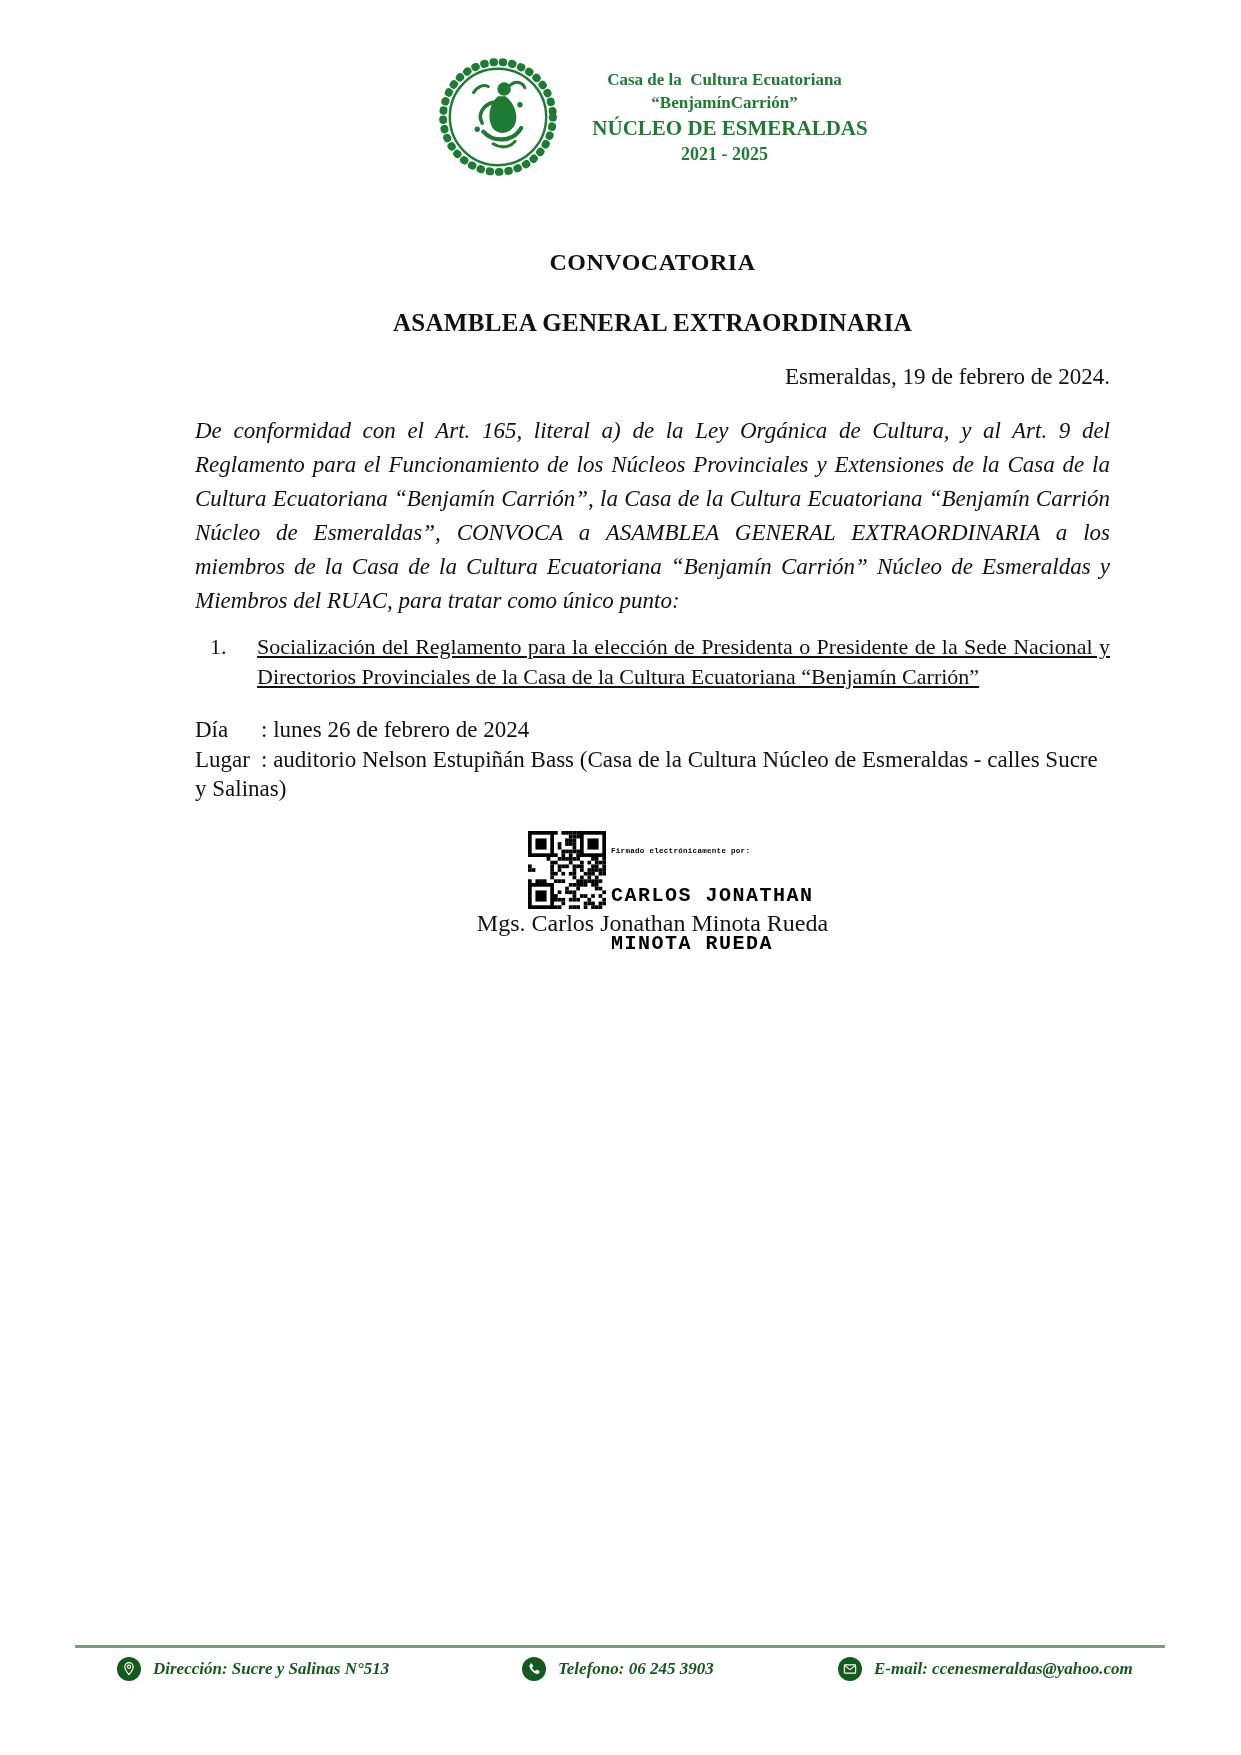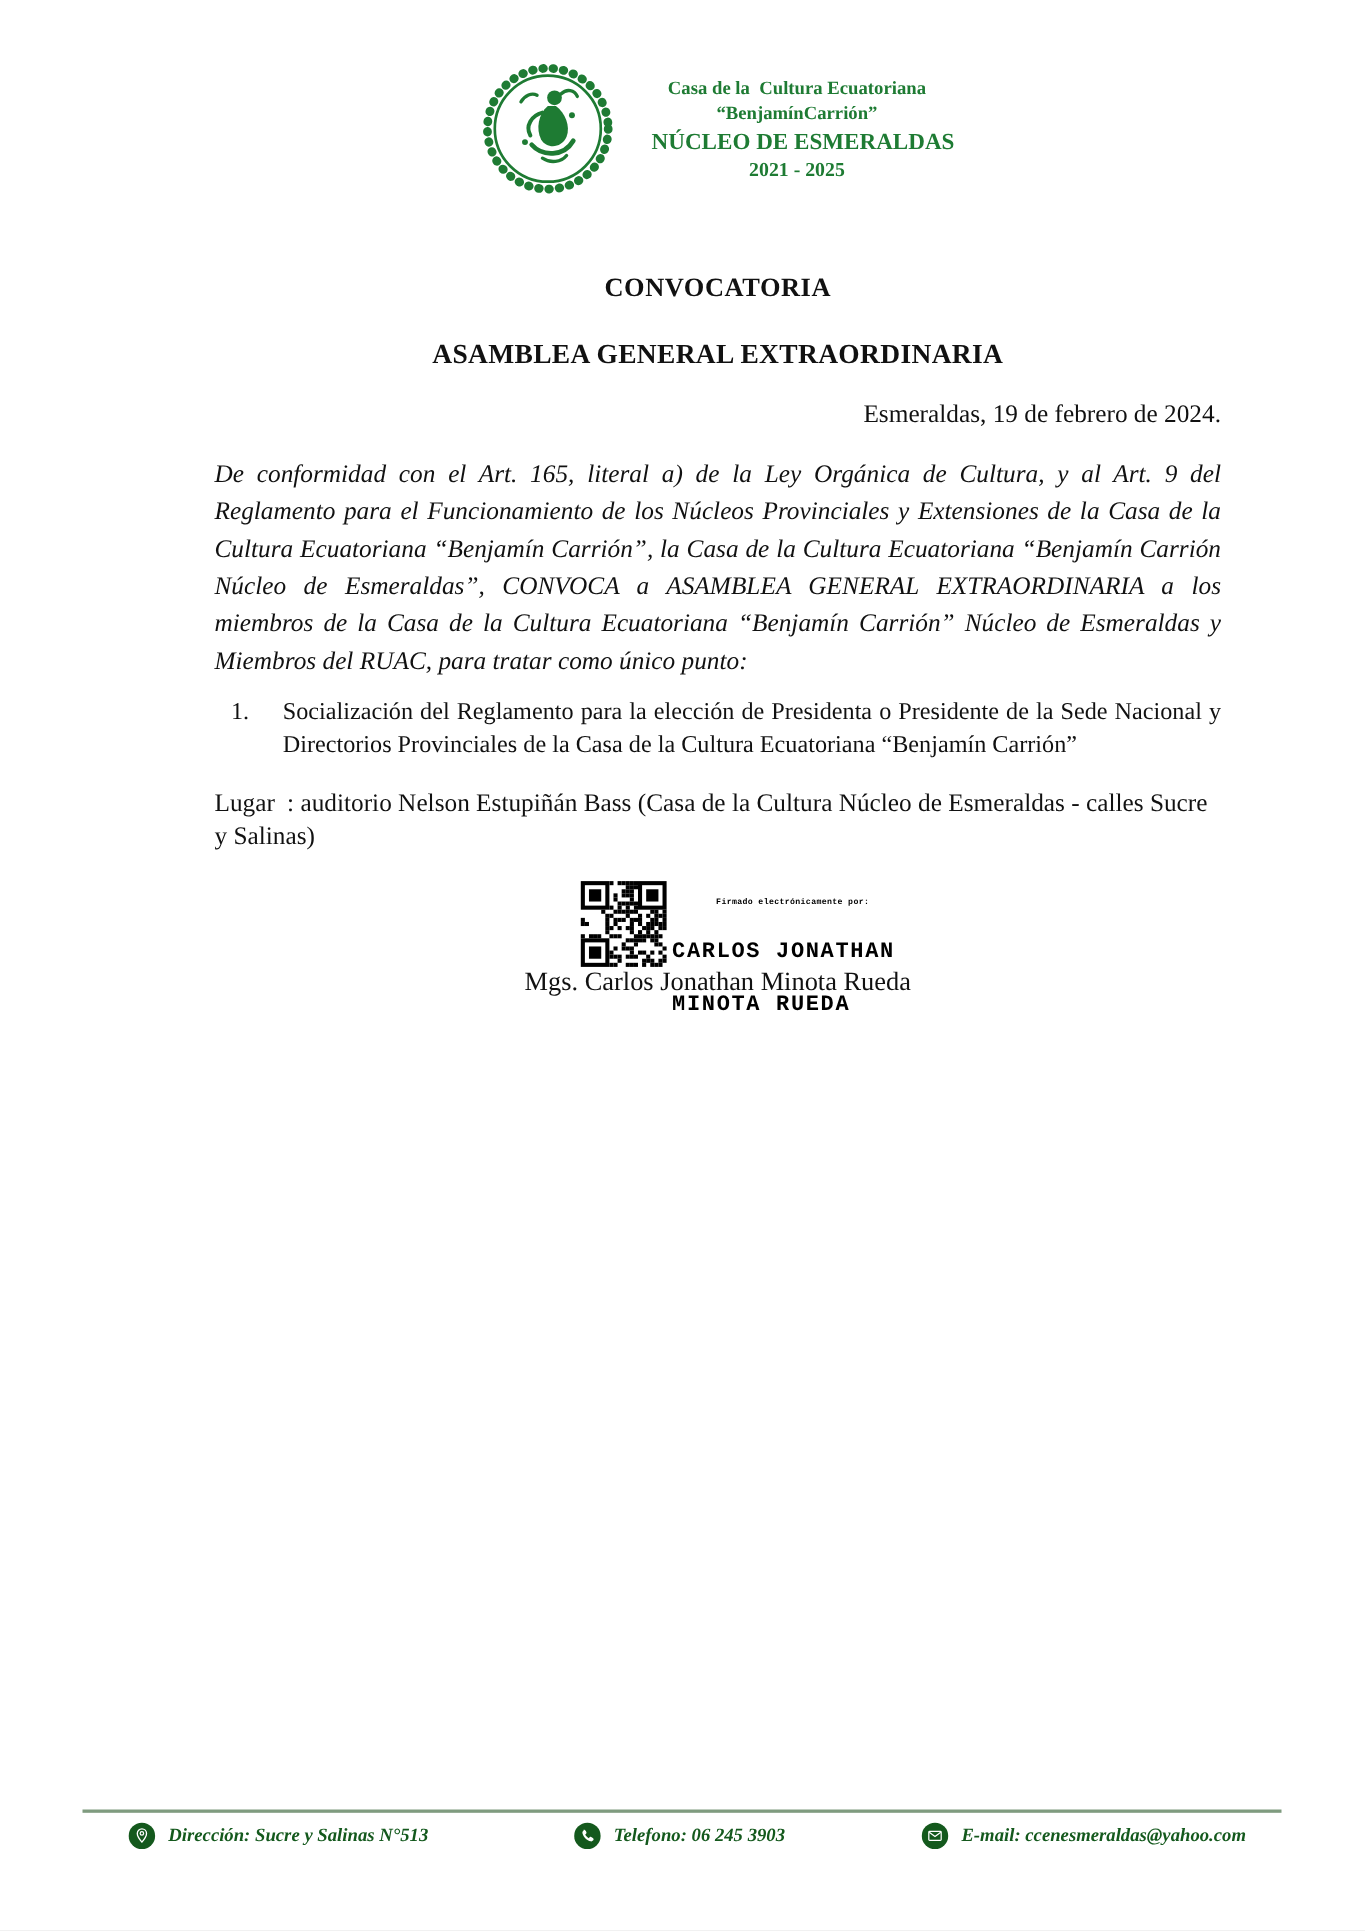--- a/index.html
+++ b/index.html
@@ -47,35 +47,35 @@
     margin:24px 0 0 0;
     font-size:23px;line-height:34px;
     text-align:justify;
     font-style:italic;
   }
   .agenda{
     display:flex;margin-top:14px;
     font-size:22px;line-height:30px;
   }
   .agenda .num{flex:0 0 62px;padding-left:15px;box-sizing:border-box;}
-  .agenda .txt{flex:1;text-align:justify;}
+  .agenda .txt{flex:1;text-align:justify;text-decoration:underline;}
   .details{margin-top:23px;font-size:23px;line-height:29.5px;}
   .detail-row .lbl{display:inline-block;width:66px;}
 
   
   .stamp{
     display:flex;align-items:flex-start;
     margin:27px 0 0 332px;height:78px;
   }
   .qr{width:80px;height:78px;flex:0 0 auto;}
   .stamp-text{
     margin-left:4px;padding-top:16px;
     font-family:"Liberation Mono", monospace;font-weight:bold;color:#000;
   }
-  .stamp-caption{font-size:7.5px;line-height:9px;letter-spacing:.3px;margin-left:40px;}
+  .stamp-caption{font-size:7.5px;line-height:9px;letter-spacing:.3px;}
   .stamp-name{font-size:20px;line-height:16px;letter-spacing:1.5px;margin-top:32px;}
 
   .sig-name{text-align:center;font-size:24px;line-height:28px;margin-top:0;}
   .sig-role{text-align:center;font-size:23.5px;line-height:27px;}
 
   
   .footer{position:absolute;left:0;right:6px;top:1645px;height:80px;}
   .footer-rule{
     position:absolute;left:75px;top:0;width:1090px;height:3px;
     background:#7f9b7f;
@@ -130,20 +130,21 @@
     <div class="dateline">Esmeraldas, 19 de febrero de 2024.</div>
 
     <p class="body-par">De conformidad con el Art. 165, literal a) de la Ley Orgánica de Cultura, y al Art. 9 del Reglamento para el Funcionamiento de los Núcleos Provinciales y Extensiones de la Casa de la Cultura Ecuatoriana “Benjamín Carrión”, la Casa de la Cultura Ecuatoriana “Benjamín Carrión Núcleo de Esmeraldas”, CONVOCA a ASAMBLEA GENERAL EXTRAORDINARIA a los miembros de la Casa de la Cultura Ecuatoriana “Benjamín Carrión” Núcleo de Esmeraldas y Miembros del RUAC, para tratar como único punto:</p>
 
     <div class="agenda">
       <span class="num">1.</span>
       <span class="txt">Socialización del Reglamento para la elección de Presidenta o Presidente de la Sede Nacional y Directorios Provinciales de la Casa de la Cultura Ecuatoriana “Benjamín Carrión”</span>
     </div>
 
     <div class="details">
+      <div class="detail-row"><span class="lbl">Día</span><span>:</span> <span>lunes 26 de febrero de 2024</span></div>
       <div class="detail-row"><span class="lbl">Lugar</span><span>:</span> <span>auditorio Nelson Estupiñán Bass (Casa de la Cultura Núcleo de Esmeraldas - calles Sucre y Salinas)</span></div>
     </div>
 
     <div class="stamp">
       <svg class="qr" viewBox="0 0 84 84" aria-hidden="true" id="qr-svg">
           <rect x="28" y="0" width="4" height="4" fill="#000"></rect>
           <rect x="36" y="0" width="4" height="4" fill="#000"></rect>
           <rect x="40" y="0" width="4" height="4" fill="#000"></rect>
           <rect x="44" y="0" width="4" height="4" fill="#000"></rect>
           <rect x="48" y="0" width="4" height="4" fill="#000"></rect>

